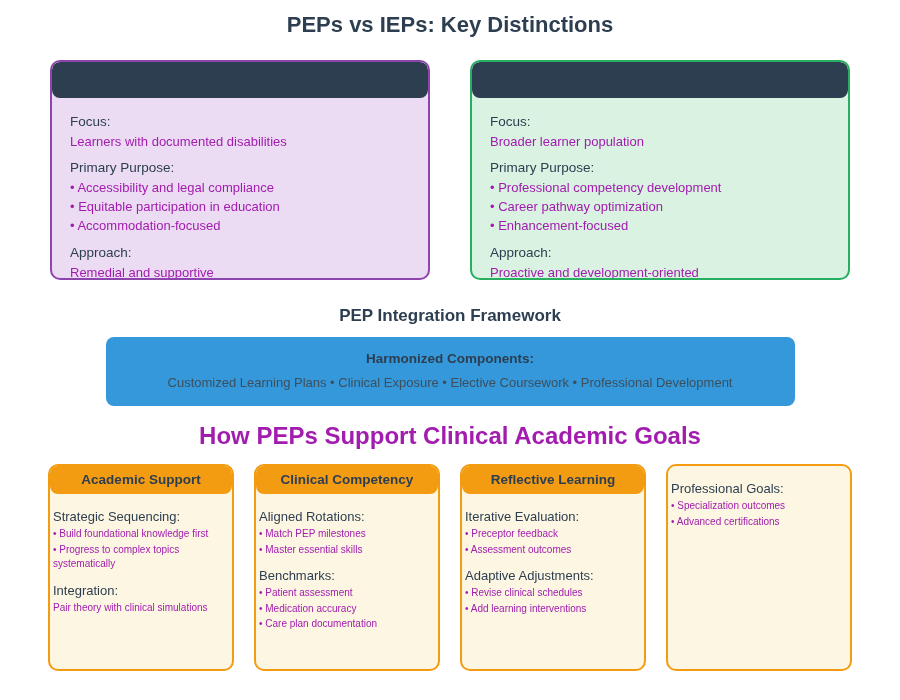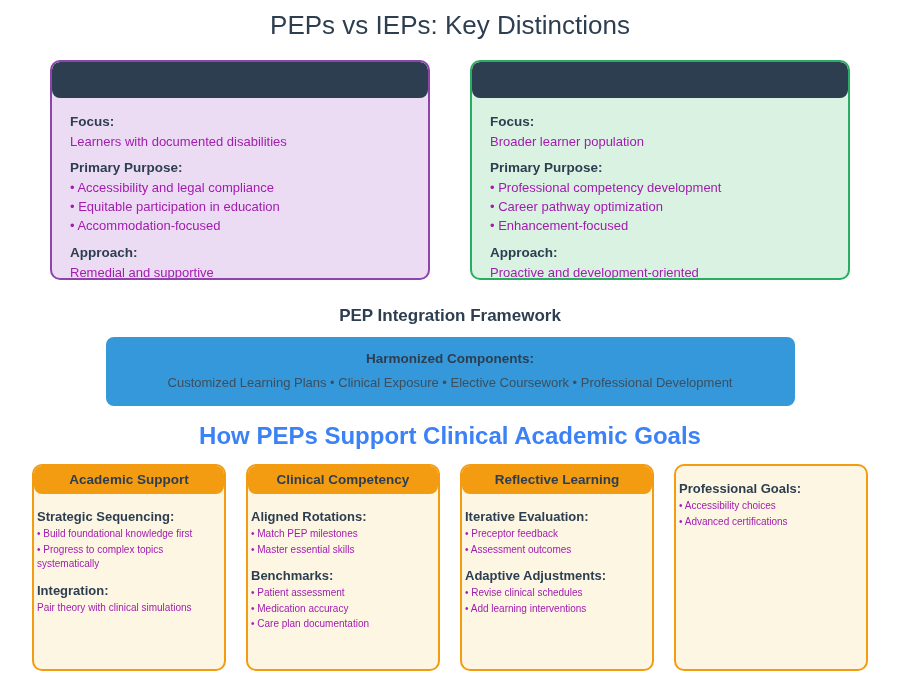--- a/index.html
+++ b/index.html
@@ -6,22 +6,22 @@
   html, body { margin: 0; padding: 0; }
   body {
     width: 900px; height: 700px;
     background: #ffffff;
     font-family: "Liberation Sans", sans-serif;
     overflow: hidden;
   }
   .page-title {
     margin: 12px 0 0;
     text-align: center;
-    font-size: 26px;
-    font-weight: normal;
+    font-size: 22px;
+    font-weight: bold;
     color: #2c3e50;
     line-height: 26px;
   }
   
   .comparison-row {
     display: flex;
     gap: 40px;
     margin: 22px 50px 0;
   }
   .comp-card {
@@ -32,21 +32,21 @@
     overflow: hidden;
   }
   .comp-header {
     height: 36px;
     border-radius: 8px;
     background: #2c3e50;
   }
   .comp-body { padding: 6px 18px 0; }
   .sec-label {
     font-size: 13.5px;
-    font-weight: bold;
+    font-weight: normal;
     color: #2c3e50;
     margin: 10px 0 4px;
   }
   .sec-text, .sec-bullet {
     font-size: 13px;
     color: #a21caf;
     line-height: 1.32;
     margin: 2px 0;
   }
   
@@ -75,27 +75,27 @@
     margin-top: 9px;
     font-size: 13px;
     color: #3d4f5d;
   }
   
   .goals-heading {
     margin: 15px 0 0;
     text-align: center;
     font-size: 24px;
     font-weight: bold;
-    color: #3b82f6;
+    color: #a21caf;
     line-height: 30px;
   }
   .goals-row {
     display: flex;
     gap: 20px;
-    margin: 13px 32px 0;
+    margin: 13px 48px 0;
     align-items: stretch;
   }
   .goal-card {
     flex: 1;
     min-height: 207px;
     border: 2px solid #f39c12;
     border-radius: 10px;
     background: #fdf6e3;
     overflow: hidden;
   }
@@ -193,17 +193,17 @@
         <div class="sec-bullet">• Assessment outcomes</div>
         <div class="sec-label">Adaptive Adjustments:</div>
         <div class="sec-bullet">• Revise clinical schedules</div>
         <div class="sec-bullet">• Add learning interventions</div>
       </div>
   </div>
 
   <div class="goal-card">
     <div class="goal-body">
         <div class="sec-label">Professional Goals:</div>
-        <div class="sec-bullet">• Accessibility choices</div>
+        <div class="sec-bullet">• Specialization outcomes</div>
         <div class="sec-bullet">• Advanced certifications</div>
       </div>
   </div>
 </div>
 
 </body></html>

